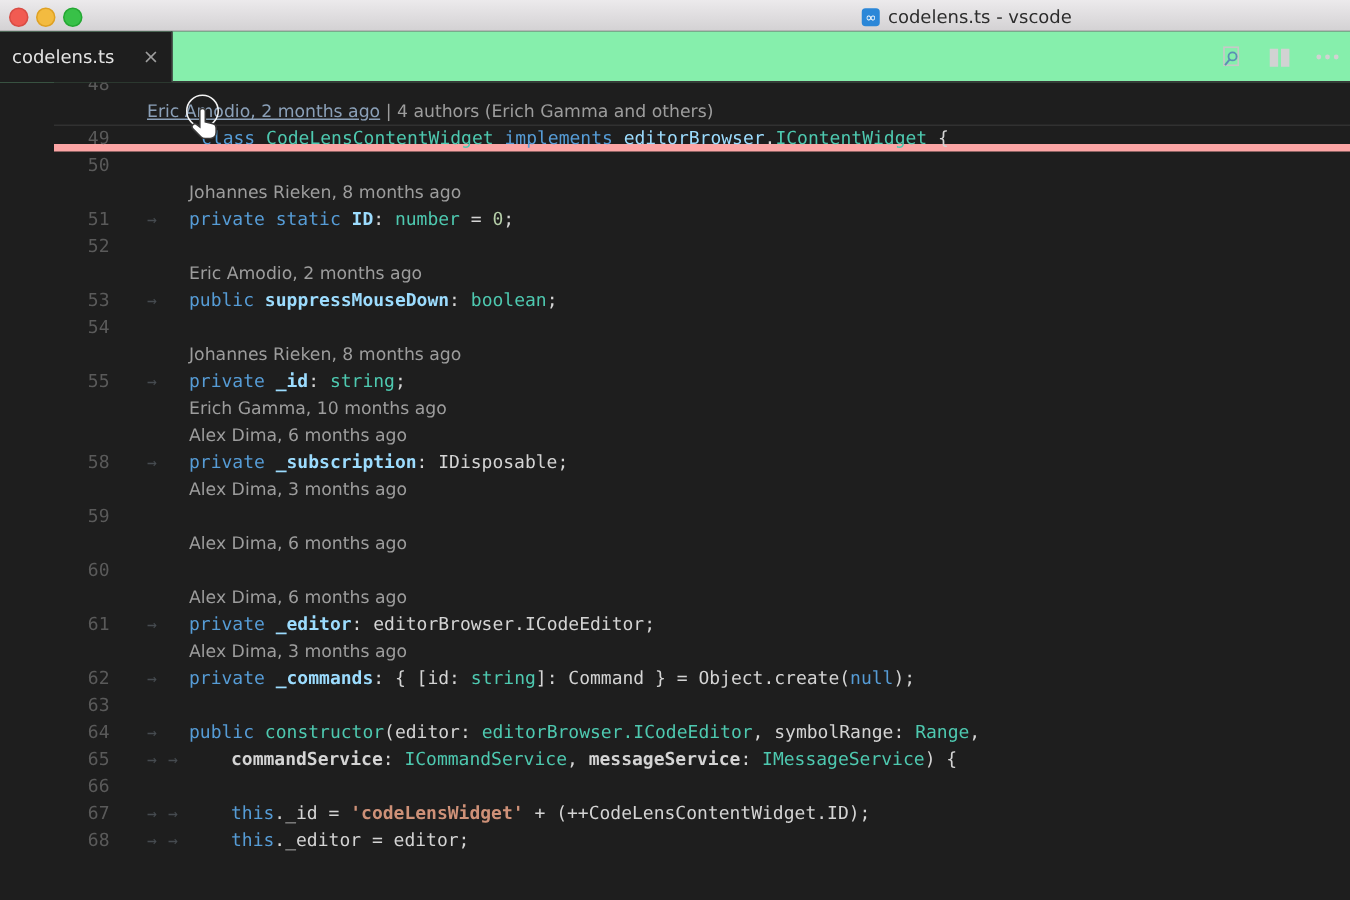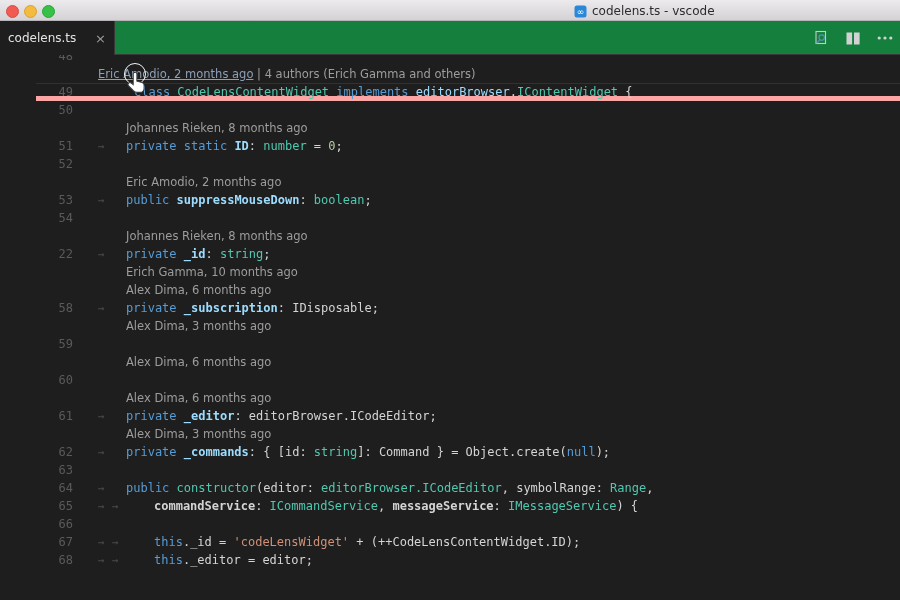--- a/index.html
+++ b/index.html
@@ -11,21 +11,21 @@
   #titlebar { position:absolute; left:0; top:0; width:900px; height:21px;
               background:linear-gradient(#eceaec,#d4d2d4); border-bottom:1px solid #b6b4b6; }
   .traffic { position:absolute; top:4.5px; width:13px; height:13px; border-radius:50%; }
   #tl-close { left:6px;  background:var(--tlRed);    border:0.5px solid #d94c44; }
   #tl-min   { left:24px; background:var(--tlYellow); border:0.5px solid #dfa123; }
   #tl-zoom  { left:42px; background:var(--tlGreen);  border:0.5px solid #24a833; }
   #title-group { position:absolute; left:574px; top:3px; height:16px; display:flex; align-items:center; gap:5px; }
   #window-title { font-size:12px; color:#2c2c2c; white-space:nowrap; }
 
   
-  #tabbar { position:absolute; left:0; top:21px; width:900px; height:34px; background:#15803d; }
+  #tabbar { position:absolute; left:0; top:21px; width:900px; height:34px; background:#86efac; }
   #tabbar::after { content:""; position:absolute; left:115px; right:0; bottom:0; height:1px; background:#383838; }
   #tab-active { position:absolute; left:0; top:0; width:115px; height:34px; background:var(--editorBg);
                 border-right:1px solid #383838; display:flex; align-items:center; padding:0 8px; }
   #tab-label { font-size:12px; color:#e4e4e4; flex:1 1 auto; white-space:nowrap; }
   #tab-close { font-size:13px; color:#9d9d9d; margin-left:6px; cursor:pointer; line-height:1; }
   .tab-actions { position:absolute; right:6px; top:0; height:34px; display:flex; align-items:center; gap:14px; }
   .action-btn { width:18px; height:18px; display:flex; align-items:center; justify-content:center; }
 
   
   #editor { position:absolute; left:0; top:55px; width:900px; height:545px; overflow:hidden; background:var(--editorBg);margin-left:36px; }
@@ -39,21 +39,21 @@
   .indpad { display:inline-block; }
   .lensrow .content { font-family:"DejaVu Sans", sans-serif; font-size:11.5px; color:var(--lens); }
   .lens-link { color:var(--lensLink); text-decoration:underline; cursor:pointer; }
   .tk-kw  { color:var(--kw);text-align:center; }
   .tk-ty  { color:var(--ty); }
   .tk-mem { color:var(--mem); font-weight:bold; }
   .tk-lb  { color:var(--mem); }
   .tk-pl  { color:var(--pl); }
   .tk-pb  { color:var(--pl); font-weight:bold; }
   .tk-nu  { color:var(--nu); }
-  .tk-st  { color:var(--st); }
+  .tk-st  { color:var(--st);font-weight:bold; }
 
   
   #scroll-track { position:absolute; right:0; top:0; width:16px; height:545px; background:#232323; border-left:1px solid #585858; }
   #overview-mark { position:absolute; right:0; top:2px; width:4px; height:34px; background:#25313f; }
   #scroll-thumb { position:absolute; right:0; top:73px; width:15px; height:82px; background:#4a4a4a; border-top:2px solid #6f6f6f; }
 
   
   #click-ring { position:absolute; left:124px; top:63px; width:22px; height:22px; border:1.5px solid rgba(255,255,255,.95);
                 border-radius:50%; pointer-events:none; }
   #mouse-hand { position:absolute; left:126px; top:72px; pointer-events:none; }
@@ -111,21 +111,21 @@
         <div class="row lensrow"><span class="ln"></span><span class="content"><span class="lens-link">Eric Amodio, 2 months ago</span><span> | </span><span>4 authors (Erich Gamma and others)</span></span></div>
         <div class="row cur"><span class="ln">49</span><span class="content"><span class="tk-kw">class </span><span class="tk-ty">CodeLensContentWidget </span><span class="tk-kw">implements </span><span class="tk-lb">editorBrowser</span><span class="tk-pl">.</span><span class="tk-ty">IContentWidget</span><span class="tk-pl"> {</span></span></div>
         <div class="row"><span class="ln">50</span><span class="content"></span></div>
         <div class="row lensrow"><span class="ln"></span><span class="content"><span class="indpad" style="width: 28px;"></span><span>Johannes Rieken, 8 months ago</span></span></div>
         <div class="row"><span class="ln">51</span><span class="content"><span class="tabArrow">→</span><span class="indpad" style="width: 14px;"></span><span class="tk-kw">private static </span><span class="tk-mem">ID</span><span class="tk-pl">: </span><span class="tk-ty">number</span><span class="tk-pl"> = </span><span class="tk-nu">0</span><span class="tk-pl">;</span></span></div>
         <div class="row"><span class="ln">52</span><span class="content"></span></div>
         <div class="row lensrow"><span class="ln"></span><span class="content"><span class="indpad" style="width: 28px;"></span><span>Eric Amodio, 2 months ago</span></span></div>
         <div class="row"><span class="ln">53</span><span class="content"><span class="tabArrow">→</span><span class="indpad" style="width: 14px;"></span><span class="tk-kw">public </span><span class="tk-mem">suppressMouseDown</span><span class="tk-pl">: </span><span class="tk-ty">boolean</span><span class="tk-pl">;</span></span></div>
         <div class="row"><span class="ln">54</span><span class="content"></span></div>
         <div class="row lensrow"><span class="ln"></span><span class="content"><span class="indpad" style="width: 28px;"></span><span>Johannes Rieken, 8 months ago</span></span></div>
-        <div class="row"><span class="ln">22</span><span class="content"><span class="tabArrow">→</span><span class="indpad" style="width: 14px;"></span><span class="tk-kw">private </span><span class="tk-mem">_id</span><span class="tk-pl">: </span><span class="tk-ty">string</span><span class="tk-pl">;</span></span></div>
+        <div class="row"><span class="ln">55</span><span class="content"><span class="tabArrow">→</span><span class="indpad" style="width: 14px;"></span><span class="tk-kw">private </span><span class="tk-mem">_id</span><span class="tk-pl">: </span><span class="tk-ty">string</span><span class="tk-pl">;</span></span></div>
         <div class="row lensrow"><span class="ln"></span><span class="content"><span class="indpad" style="width: 28px;"></span><span>Erich Gamma, 10 months ago</span></span></div>
         <div class="row lensrow"><span class="ln"></span><span class="content"><span class="indpad" style="width: 28px;"></span><span>Alex Dima, 6 months ago</span></span></div>
         <div class="row"><span class="ln">58</span><span class="content"><span class="tabArrow">→</span><span class="indpad" style="width: 14px;"></span><span class="tk-kw">private </span><span class="tk-mem">_subscription</span><span class="tk-pl">: IDisposable;</span></span></div>
         <div class="row lensrow"><span class="ln"></span><span class="content"><span class="indpad" style="width: 28px;"></span><span>Alex Dima, 3 months ago</span></span></div>
         <div class="row"><span class="ln">59</span></div>
         <div class="row lensrow"><span class="ln"></span><span class="content"><span class="indpad" style="width: 28px;"></span><span>Alex Dima, 6 months ago</span></span></div>
         <div class="row"><span class="ln">60</span></div>
         <div class="row lensrow"><span class="ln"></span><span class="content"><span class="indpad" style="width: 28px;"></span><span>Alex Dima, 6 months ago</span></span></div>
         <div class="row"><span class="ln">61</span><span class="content"><span class="tabArrow">→</span><span class="indpad" style="width: 14px;"></span><span class="tk-kw">private </span><span class="tk-mem">_editor</span><span class="tk-pl">: editorBrowser.ICodeEditor;</span></span></div>
         <div class="row lensrow"><span class="ln"></span><span class="content"><span class="indpad" style="width: 28px;"></span><span>Alex Dima, 3 months ago</span></span></div>

